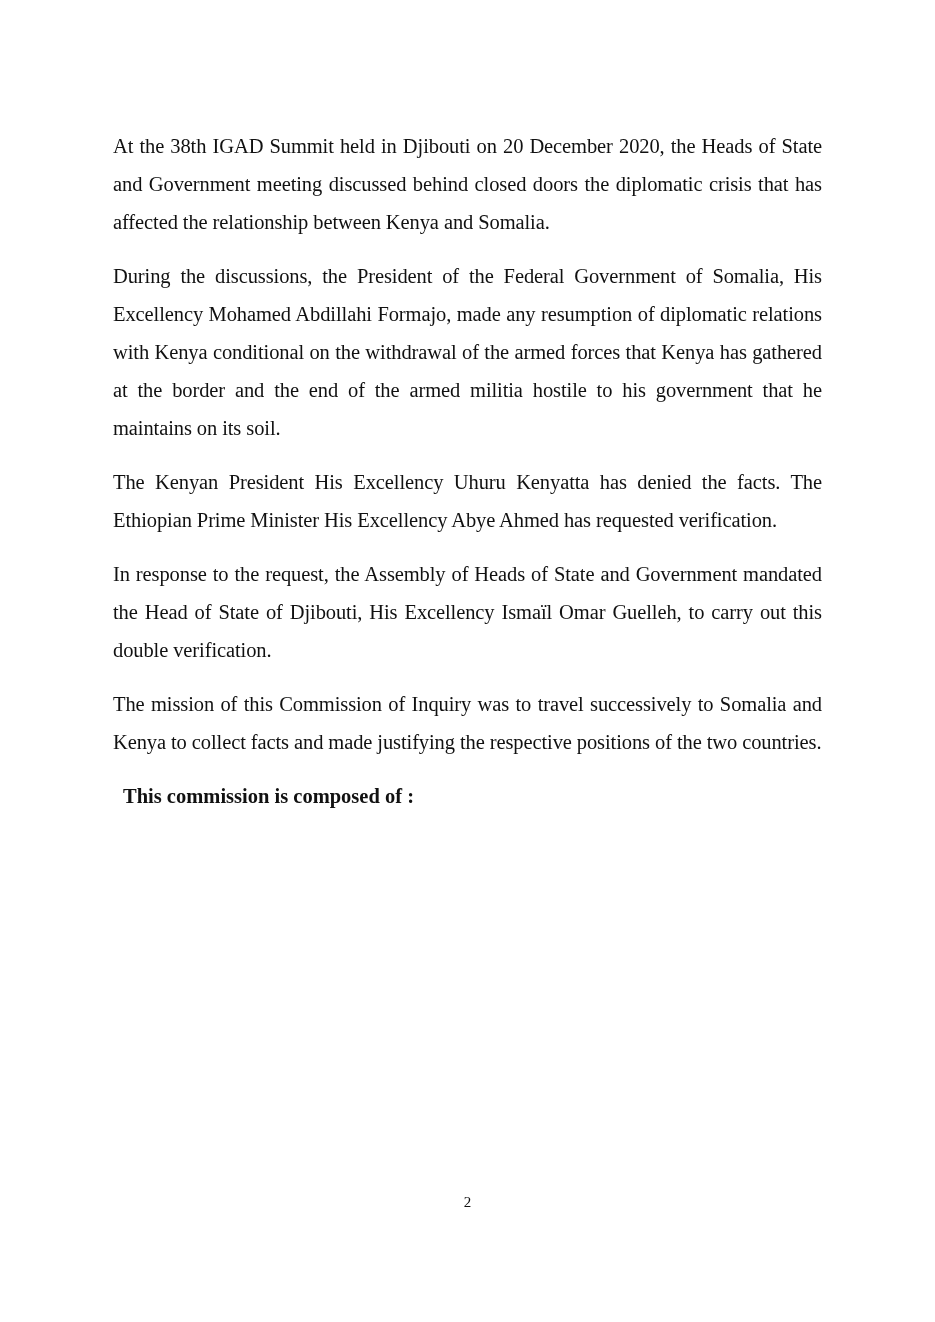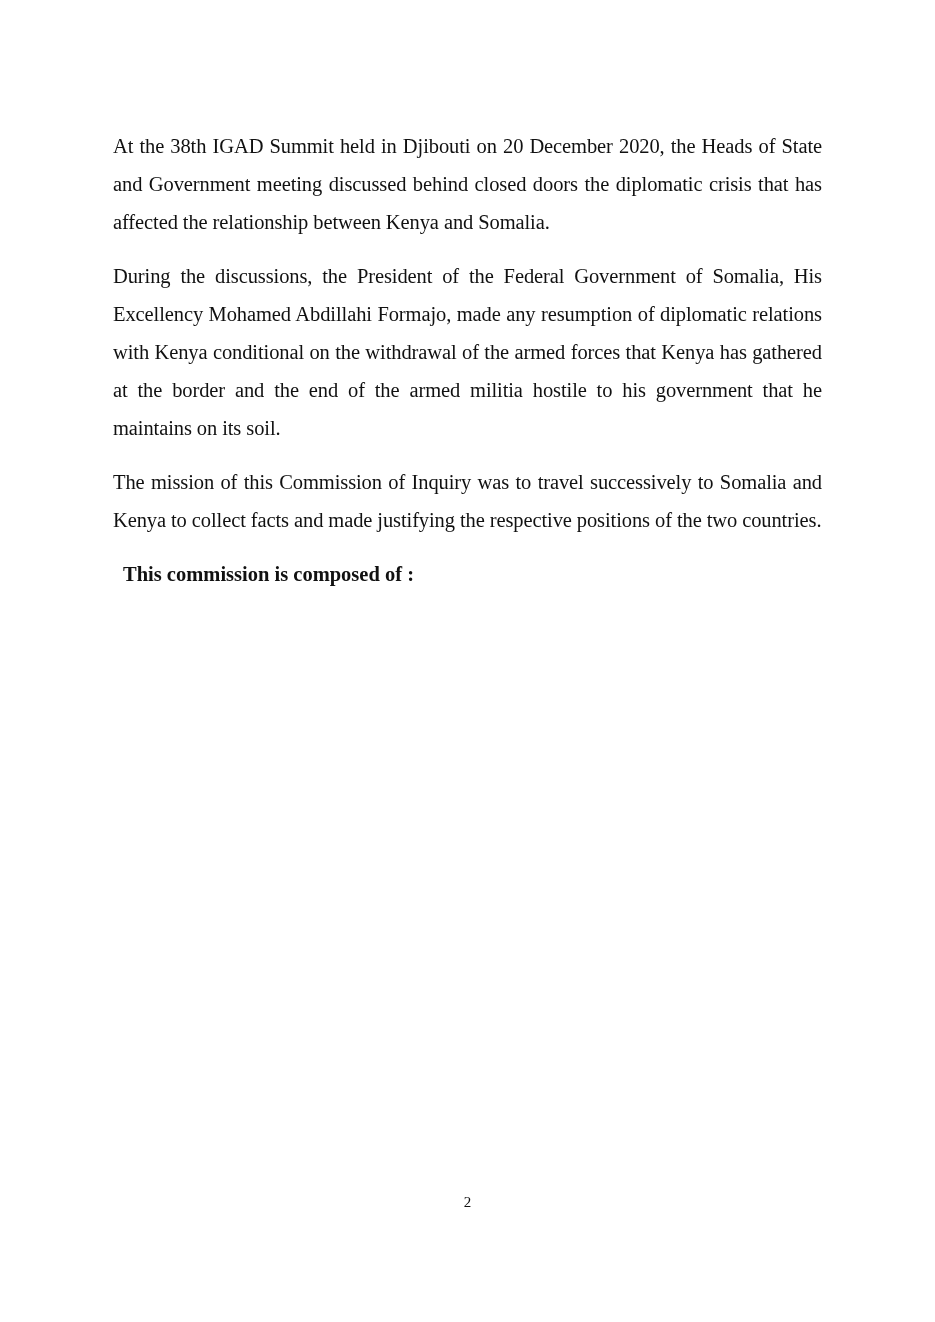--- a/index.html
+++ b/index.html
@@ -52,17 +52,19 @@
       line-height: 20px;
     }
   </style>
 </head>
 <body>
 
 <div class="page">
   <div class="content">
     <p class="para">At the 38th IGAD Summit held in Djibouti on 20 December 2020, the Heads of State and Government meeting discussed behind closed doors the diplomatic crisis that has affected the relationship between Kenya and Somalia.</p>
     <p class="para">During the discussions, the President of the Federal Government of Somalia, His Excellency Mohamed Abdillahi Formajo, made any resumption of diplomatic relations with Kenya conditional on the withdrawal of the armed forces that Kenya has gathered at the border and the end of the armed militia hostile to his government that he maintains on its soil.</p>
+    <p class="para">The Kenyan President His Excellency Uhuru Kenyatta has denied the facts. The Ethiopian Prime Minister His Excellency Abye Ahmed has requested verification.</p>
+    <p class="para">In response to the request, the Assembly of Heads of State and Government mandated the Head of State of Djibouti, His Excellency Ismaïl Omar Guelleh, to carry out this double verification.</p>
     <p class="para">The mission of this Commission of Inquiry was to travel successively to Somalia and Kenya to collect facts and made justifying the respective positions of the two countries.</p>
     <p class="heading">This commission is composed of :</p>
   </div>
   <div class="page-number">2</div>
 </div>
 
 </body></html>

